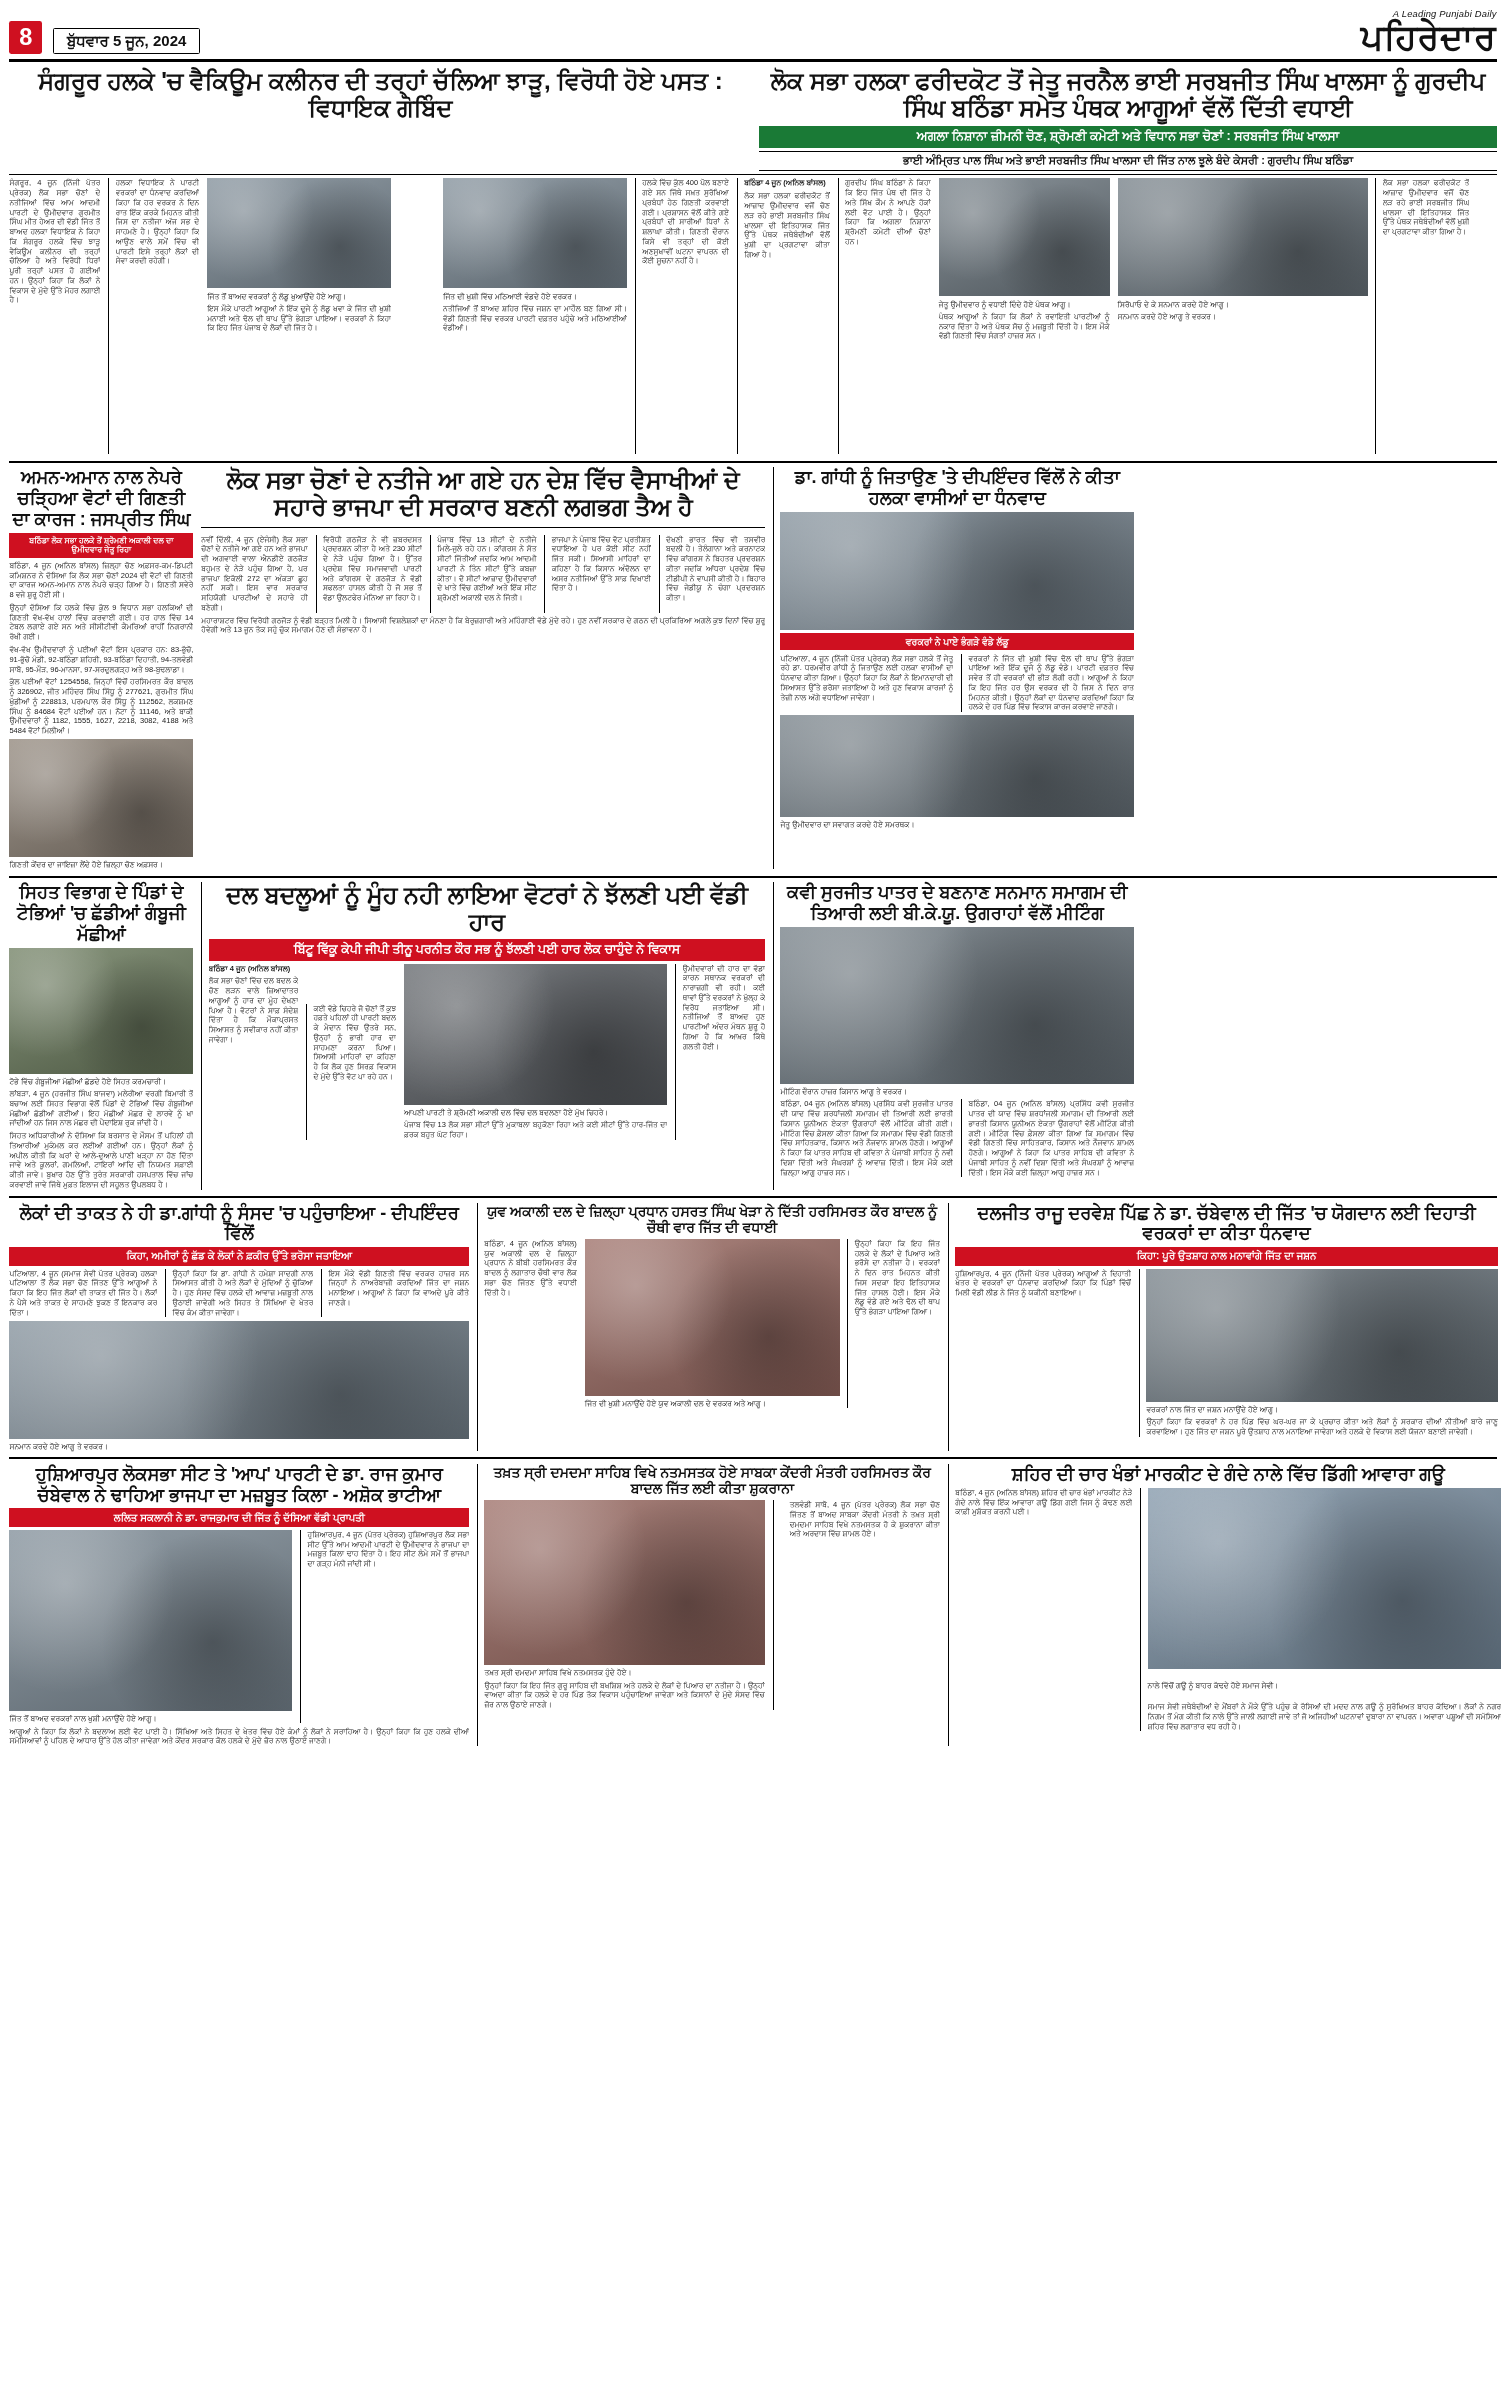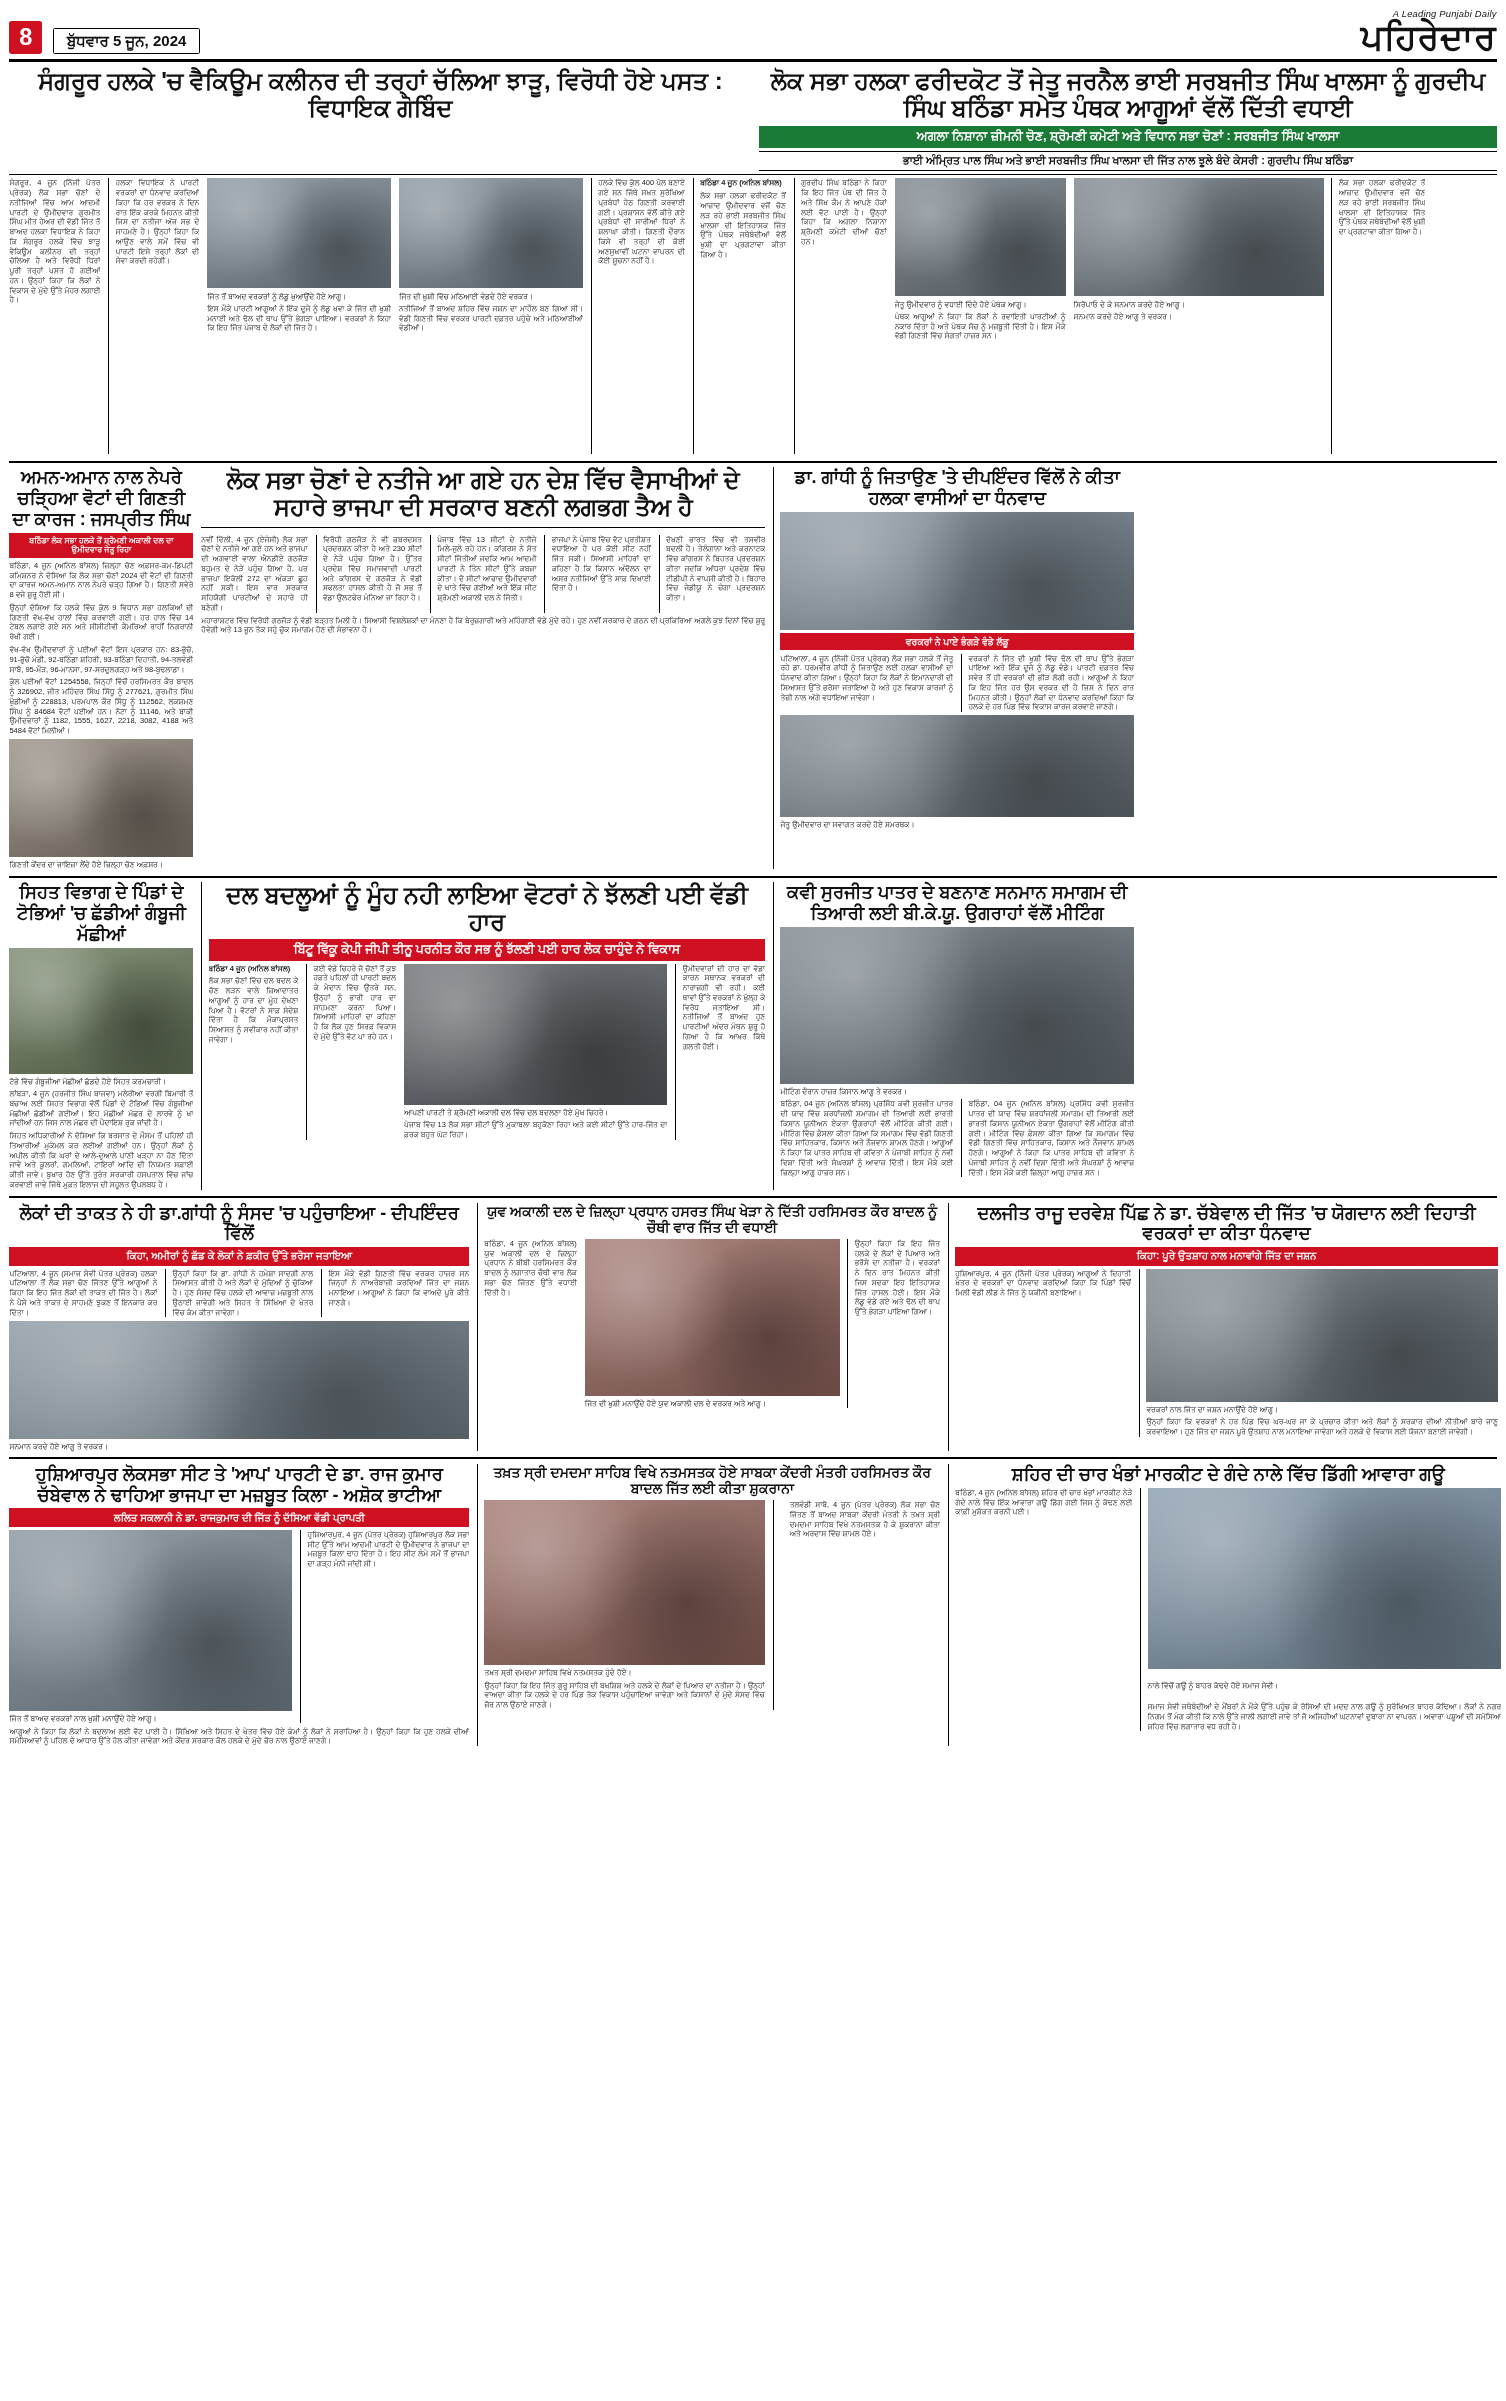--- a/index.html
+++ b/index.html
@@ -111,21 +111,21 @@
     <div class="col vline" style="width:91px;">
       <div class="body tiny" style="height:276px;">ਹਲਕਾ ਵਿਧਾਇਕ ਨੇ ਪਾਰਟੀ ਵਰਕਰਾਂ ਦਾ ਧੰਨਵਾਦ ਕਰਦਿਆਂ ਕਿਹਾ ਕਿ ਹਰ ਵਰਕਰ ਨੇ ਦਿਨ ਰਾਤ ਇੱਕ ਕਰਕੇ ਮਿਹਨਤ ਕੀਤੀ ਜਿਸ ਦਾ ਨਤੀਜਾ ਅੱਜ ਸਭ ਦੇ ਸਾਹਮਣੇ ਹੈ। ਉਨ੍ਹਾਂ ਕਿਹਾ ਕਿ ਆਉਣ ਵਾਲੇ ਸਮੇਂ ਵਿੱਚ ਵੀ ਪਾਰਟੀ ਇਸੇ ਤਰ੍ਹਾਂ ਲੋਕਾਂ ਦੀ ਸੇਵਾ ਕਰਦੀ ਰਹੇਗੀ।</div>
     </div>
 
     <div class="col" style="width:184px;">
       <div class="photo people" style="height:110px;"></div>
       <div class="cutline">ਜਿੱਤ ਤੋਂ ਬਾਅਦ ਵਰਕਰਾਂ ਨੂੰ ਲੱਡੂ ਖੁਆਉਂਦੇ ਹੋਏ ਆਗੂ।</div>
       <div class="body tiny" style="height:141px;">ਇਸ ਮੌਕੇ ਪਾਰਟੀ ਆਗੂਆਂ ਨੇ ਇੱਕ ਦੂਜੇ ਨੂੰ ਲੱਡੂ ਖਵਾ ਕੇ ਜਿੱਤ ਦੀ ਖੁਸ਼ੀ ਮਨਾਈ ਅਤੇ ਢੋਲ ਦੀ ਥਾਪ ਉੱਤੇ ਭੰਗੜਾ ਪਾਇਆ। ਵਰਕਰਾਂ ਨੇ ਕਿਹਾ ਕਿ ਇਹ ਜਿੱਤ ਪੰਜਾਬ ਦੇ ਲੋਕਾਂ ਦੀ ਜਿੱਤ ਹੈ।</div>
     </div>
 
-    <div class="col" style="width:184px;">
+    <div class="col" style="width:184px;margin-left:44px;">
       <div class="photo people" style="height:110px;"></div>
       <div class="cutline">ਜਿੱਤ ਦੀ ਖੁਸ਼ੀ ਵਿੱਚ ਮਠਿਆਈ ਵੰਡਦੇ ਹੋਏ ਵਰਕਰ।</div>
       <div class="body tiny" style="height:141px;">ਨਤੀਜਿਆਂ ਤੋਂ ਬਾਅਦ ਸ਼ਹਿਰ ਵਿੱਚ ਜਸ਼ਨ ਦਾ ਮਾਹੌਲ ਬਣ ਗਿਆ ਸੀ। ਵੱਡੀ ਗਿਣਤੀ ਵਿੱਚ ਵਰਕਰ ਪਾਰਟੀ ਦਫ਼ਤਰ ਪਹੁੰਚੇ ਅਤੇ ਮਠਿਆਈਆਂ ਵੰਡੀਆਂ।</div>
     </div>
 
     <div class="col vline" style="width:94px;">
       <div class="body tiny" style="height:276px;">ਹਲਕੇ ਵਿੱਚ ਕੁੱਲ 400 ਪੋਲ ਬਣਾਏ ਗਏ ਸਨ ਜਿੱਥੇ ਸਖ਼ਤ ਸੁਰੱਖਿਆ ਪ੍ਰਬੰਧਾਂ ਹੇਠ ਗਿਣਤੀ ਕਰਵਾਈ ਗਈ। ਪ੍ਰਸ਼ਾਸਨ ਵੱਲੋਂ ਕੀਤੇ ਗਏ ਪ੍ਰਬੰਧਾਂ ਦੀ ਸਾਰੀਆਂ ਧਿਰਾਂ ਨੇ ਸ਼ਲਾਘਾ ਕੀਤੀ। ਗਿਣਤੀ ਦੌਰਾਨ ਕਿਸੇ ਵੀ ਤਰ੍ਹਾਂ ਦੀ ਕੋਈ ਅਣਸੁਖਾਵੀਂ ਘਟਨਾ ਵਾਪਰਨ ਦੀ ਕੋਈ ਸੂਚਨਾ ਨਹੀਂ ਹੈ।</div>
     </div>
 
     <div class="col vline" style="width:93px;">
@@ -208,21 +208,21 @@
     </div>
 
     <div class="col vline" style="width:564px;">
       <div class="hl">ਦਲ ਬਦਲੂਆਂ ਨੂੰ ਮੂੰਹ ਨਹੀ ਲਾਇਆ ਵੋਟਰਾਂ ਨੇ ਝੱਲਣੀ ਪਈ ਵੱਡੀ ਹਾਰ</div>
       <div class="band red">ਬਿੱਟੂ ਵਿੱਕੂ ਕੇਪੀ ਜੀਪੀ ਤੀਨੂ ਪਰਨੀਤ ਕੌਰ ਸਭ ਨੂੰ ਝੱਲਣੀ ਪਈ ਹਾਰ ਲੋਕ ਚਾਹੁੰਦੇ ਨੇ ਵਿਕਾਸ</div>
       <div class="row">
         <div class="col" style="width:93px;">
           <div class="body tiny" style="font-weight:bold;">ਬਠਿੰਡਾ 4 ਜੂਨ (ਅਨਿਲ ਬਾਂਸਲ)</div>
           <div class="body tiny">ਲੋਕ ਸਭਾ ਚੋਣਾਂ ਵਿੱਚ ਦਲ ਬਦਲ ਕੇ ਚੋਣ ਲੜਨ ਵਾਲੇ ਜ਼ਿਆਦਾਤਰ ਆਗੂਆਂ ਨੂੰ ਹਾਰ ਦਾ ਮੂੰਹ ਦੇਖਣਾ ਪਿਆ ਹੈ। ਵੋਟਰਾਂ ਨੇ ਸਾਫ਼ ਸੰਦੇਸ਼ ਦਿੱਤਾ ਹੈ ਕਿ ਮੌਕਾਪ੍ਰਸਤ ਸਿਆਸਤ ਨੂੰ ਸਵੀਕਾਰ ਨਹੀਂ ਕੀਤਾ ਜਾਵੇਗਾ।</div>
         </div>
-        <div class="col vline" style="width:93px;">
+        <div class="col vline" style="width:93px;margin-top:40px;">
           <div class="body tiny">ਕਈ ਵੱਡੇ ਚਿਹਰੇ ਜੋ ਚੋਣਾਂ ਤੋਂ ਕੁਝ ਹਫ਼ਤੇ ਪਹਿਲਾਂ ਹੀ ਪਾਰਟੀ ਬਦਲ ਕੇ ਮੈਦਾਨ ਵਿੱਚ ਉਤਰੇ ਸਨ, ਉਨ੍ਹਾਂ ਨੂੰ ਭਾਰੀ ਹਾਰ ਦਾ ਸਾਹਮਣਾ ਕਰਨਾ ਪਿਆ। ਸਿਆਸੀ ਮਾਹਿਰਾਂ ਦਾ ਕਹਿਣਾ ਹੈ ਕਿ ਲੋਕ ਹੁਣ ਸਿਰਫ਼ ਵਿਕਾਸ ਦੇ ਮੁੱਦੇ ਉੱਤੇ ਵੋਟ ਪਾ ਰਹੇ ਹਨ।</div>
         </div>
         <div class="col" style="width:273px;">
           <div class="photo dark" style="height:141px;"></div>
           <div class="cutline">ਆਪਣੀ ਪਾਰਟੀ ਤੇ ਸ਼੍ਰੋਮਣੀ ਅਕਾਲੀ ਦਲ ਵਿੱਚ ਦਲ ਬਦਲਣਾ ਹੋਏ ਮੁੱਖ ਚਿਹਰੇ।</div>
           <div class="body tiny">ਪੰਜਾਬ ਵਿੱਚ 13 ਲੋਕ ਸਭਾ ਸੀਟਾਂ ਉੱਤੇ ਮੁਕਾਬਲਾ ਬਹੁਕੋਣਾ ਰਿਹਾ ਅਤੇ ਕਈ ਸੀਟਾਂ ਉੱਤੇ ਹਾਰ-ਜਿੱਤ ਦਾ ਫ਼ਰਕ ਬਹੁਤ ਘੱਟ ਰਿਹਾ।</div>
         </div>
         <div class="col vline" style="width:93px;">
           <div class="body tiny">ਉਮੀਦਵਾਰਾਂ ਦੀ ਹਾਰ ਦਾ ਵੱਡਾ ਕਾਰਨ ਸਥਾਨਕ ਵਰਕਰਾਂ ਦੀ ਨਾਰਾਜ਼ਗੀ ਵੀ ਰਹੀ। ਕਈ ਥਾਵਾਂ ਉੱਤੇ ਵਰਕਰਾਂ ਨੇ ਖੁੱਲ੍ਹ ਕੇ ਵਿਰੋਧ ਜਤਾਇਆ ਸੀ। ਨਤੀਜਿਆਂ ਤੋਂ ਬਾਅਦ ਹੁਣ ਪਾਰਟੀਆਂ ਅੰਦਰ ਮੰਥਨ ਸ਼ੁਰੂ ਹੋ ਗਿਆ ਹੈ ਕਿ ਆਖ਼ਰ ਕਿੱਥੇ ਗ਼ਲਤੀ ਹੋਈ।</div>
         </div>

